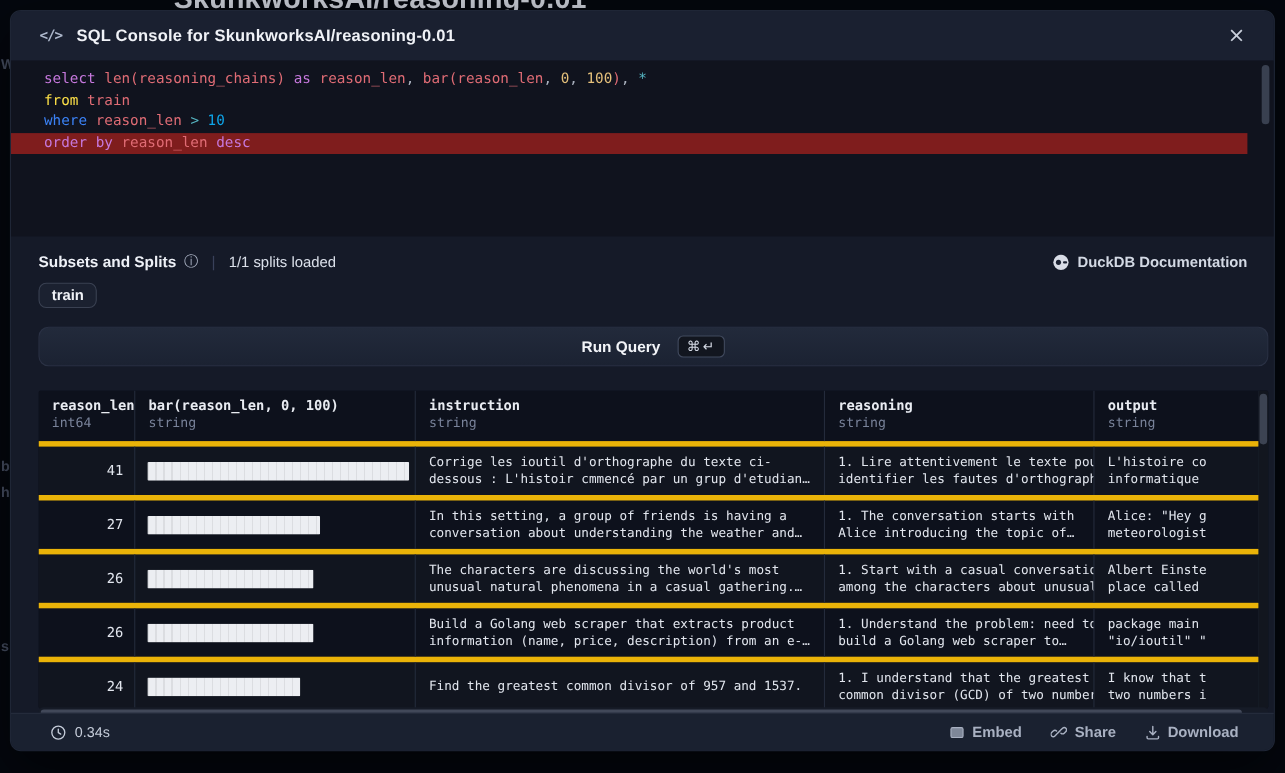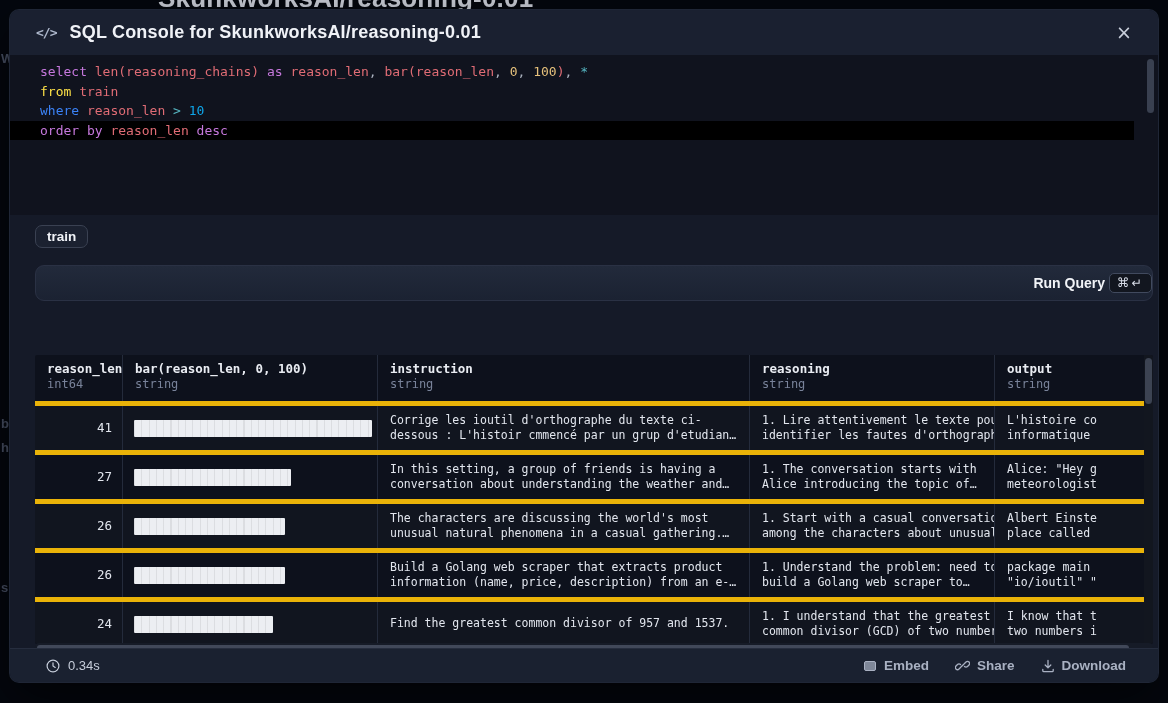--- a/index.html
+++ b/index.html
@@ -14,48 +14,48 @@
 
   
   .modal { position:absolute; left:10px; top:10px; width:1148px; height:672px;
     background:#151a28; border-radius:9px; overflow:hidden;
     box-shadow:0 0 0 1px #1f2636, 0 18px 50px rgba(0,0,0,.6); }
 
   .modal-header { height:45px; display:flex; align-items:center; padding:0 18px 0 26px;
     background:#1a2030; }
   .code-glyph { font-family:"DejaVu Sans Mono", monospace; font-size:13px; font-weight:bold;
     color:#aeb8cc; margin-right:13px; letter-spacing:-1px; }
-  .modal-title { font-size:18px; font-weight:bold; color:#f0f2f7; letter-spacing:.2px; flex:1; }
+  .modal-title { font-size:15px; font-weight:bold; color:#f0f2f7; letter-spacing:.2px; flex:1; }
   .close-btn { color:#c9cfdb; font-size:19px; line-height:1; cursor:pointer; padding:4px 8px;
     font-family:"DejaVu Sans", sans-serif; }
 
   
   .editor { position:relative; height:160px; background:#10131e; padding:7px 0 0 0; }
   .code-line { font-family:"DejaVu Sans Mono", monospace; font-size:13px; height:19.5px;
     line-height:19.5px; padding-left:30px; white-space:pre; color:#abb2bf; }
-  .code-line.active { background:#000000; width:1124px; }
+  .code-line.active { background:#7f1d1d; width:1124px; }
   .editor-vscroll { position:absolute; right:4px; top:4px; width:7px; height:54px;
     background:#394050; border-radius:4px; }
 
   
   .splits-row { display:flex; align-items:center; padding:14px 24px 0 25px; }
   .splits-label { font-size:14px; font-weight:bold; color:#eef1f7; }
   .info-icon { color:#aab2c3; font-size:13px; margin-left:7px; font-family:"DejaVu Sans", sans-serif; cursor:pointer; }
   .splits-divider { color:#39415a; margin:0 12px; font-size:14px; }
   .splits-status { font-size:13.5px; color:#dbe0ea; }
   .docs-link { margin-left:auto; display:flex; align-items:center; gap:7px; color:#d3d9e4;
     font-size:13.5px; font-weight:bold; cursor:pointer; }
   .chip-row { padding:10px 0 0 25px; }
   .chip { display:inline-block; border:1px solid #3a4152; background:#1b2130; color:#f0f2f7;
     font-size:13.5px; font-weight:bold; padding:3px 11px; border-radius:7px; cursor:pointer; }
 
   
   .run-btn { margin:17px 25px 0 25px; width:1118px; height:36px; border-radius:9px;
     background:linear-gradient(#222a3b,#1b2232); border:1px solid #2a3144;
-    display:flex; align-items:center; justify-content:flex-end; gap:4px; cursor:pointer; }
+    display:flex; align-items:center; justify-content:center; gap:16px; cursor:pointer; }
   .run-label { font-size:14px; font-weight:bold; color:#f2f4f8; }
   .kbd-badge { border:1px solid #414a5e; background:#12161f; border-radius:5px; padding:1px 7px 2px;
     font-size:12.5px; color:#d6dbe6; font-family:"DejaVu Sans", sans-serif; letter-spacing:2px; }
 
   
   .table-wrap { position:absolute; left:25px; top:345px; width:1118px; height:289px;
     background:#0d111c; overflow:hidden; border-radius:2px; }
   .tbl { position:relative; width:1110px; }
   .tbl-header { display:flex; height:46px; }
   .th { padding:6px 0 0 12px; border-right:1px solid #242b3b; font-family:"DejaVu Sans Mono", monospace; }
@@ -107,20 +107,34 @@
   <div class="editor">
     <div id="editor-lines">
         <div class="code-line"><span style="color: rgb(198, 120, 221);">select </span><span style="color: rgb(224, 108, 117);">len(</span><span style="color: rgb(224, 108, 117);">reasoning_chains</span><span style="color: rgb(224, 108, 117);">)</span><span style="color: rgb(198, 120, 221);"> as </span><span style="color: rgb(224, 108, 117);">reason_len</span><span style="color: rgb(171, 178, 191);">, </span><span style="color: rgb(224, 108, 117);">bar(</span><span style="color: rgb(224, 108, 117);">reason_len</span><span style="color: rgb(171, 178, 191);">, </span><span style="color: rgb(229, 192, 123);">0</span><span style="color: rgb(171, 178, 191);">, </span><span style="color: rgb(229, 192, 123);">100</span><span style="color: rgb(224, 108, 117);">)</span><span style="color: rgb(171, 178, 191);">, </span><span style="color: rgb(86, 182, 194);">*</span></div>
         <div class="code-line"><span style="color: #fde047;">from </span><span style="color: rgb(224, 108, 117);">train</span></div>
         <div class="code-line"><span style="color: #3b82f6;">where </span><span style="color: rgb(224, 108, 117);">reason_len</span><span style="color: rgb(86, 182, 194);"> &gt; </span><span style="color: #0ea5e9;">10</span></div>
         <div class="code-line active"><span style="color: rgb(198, 120, 221);">order by </span><span style="color: rgb(224, 108, 117);">reason_len</span><span style="color: rgb(198, 120, 221);"> desc</span></div>
       </div>
     <div class="editor-vscroll"></div>
   </div>
 
+  <div class="splits-row">
+    <span class="splits-label">Subsets and Splits</span>
+    <span class="info-icon">ⓘ</span>
+    <span class="splits-divider">|</span>
+    <span class="splits-status">1/1 splits loaded</span>
+    <span class="docs-link">
+      <svg class="icon-svg" width="15" height="15" viewBox="0 0 16 16">
+          <circle cx="8" cy="8" r="7.4" fill="#d8dce6"></circle>
+          <circle cx="5.6" cy="8" r="2.5" fill="#1a2030"></circle>
+          <rect x="10" y="6.9" width="4" height="2.2" rx="1" fill="#1a2030"></rect>
+        </svg>
+      <span>DuckDB Documentation</span>
+    </span>
+  </div>
 
   <div class="chip-row">
     <span class="chip">train</span>
   </div>
 
   <div class="run-btn">
     <span class="run-label">Run Query</span>
     <span class="kbd-badge">⌘↵</span>
   </div>
 

